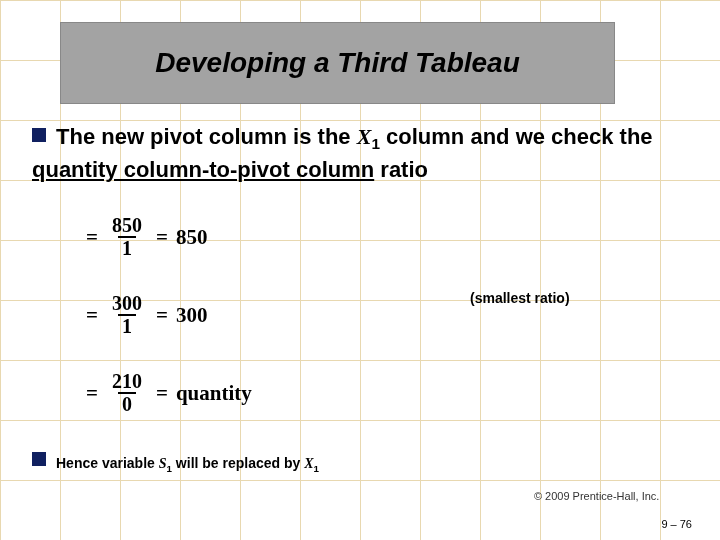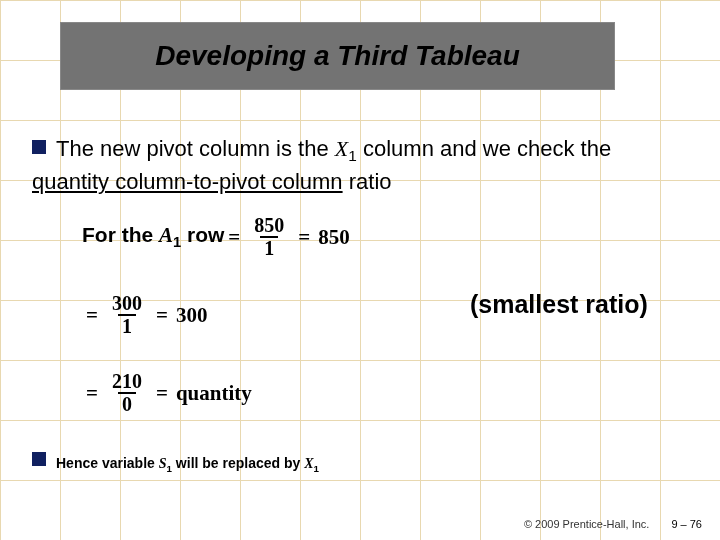--- a/index.html
+++ b/index.html
@@ -19,43 +19,42 @@
       linear-gradient(to bottom, #e8d8b0 0, #e8d8b0 1px, transparent 1px, transparent 60px);
     background-size: 60px 60px;
     z-index: 0;
   }
   .content { position: relative; z-index: 1; width: 100%; height: 100%; }
   .title-box {
     position: absolute;
     top: 22px;
     left: 60px;
     width: 555px;
-    height: 68px;
-    background: #737373;
+    height: 82px;
+    background: #a3a3a3;
     border: 1px solid #888;
     display: flex;
     align-items: center;
     justify-content: center;
   }
   .title-text {
     font-size: 28px;
     font-weight: bold;
     font-style: italic;
     color: #000;
   }
   .bullet-1 {
     position: absolute;
     top: 122px;
     left: 32px;
     width: 640px;
     font-size: 22px;
-    font-weight: normal;
+    font-weight: bold;
     color: #000;
     line-height: 1.35;
-    margin-top: 12px;
   }
   .bullet-mark {
     display: inline-block;
     width: 14px; height: 14px;
     background: #102060;
     margin-right: 10px;
     vertical-align: 2px;
   }
   .ital { font-style: italic; font-family: 'Times New Roman', serif; }
   .sub { font-size: 0.7em; vertical-align: sub; }
@@ -94,66 +93,63 @@
     font-size: 21px;
     font-weight: bold;
     font-family: 'Times New Roman', serif;
     margin-left: 4px;
   }
   .eq { font-family: 'Times New Roman', serif; font-weight: bold; font-size: 21px; margin: 0 4px; }
   .note {
     position: absolute;
     left: 470px;
     top: 290px;
-    font-size: 25px;
+    font-size: 14px;
     font-weight: bold;
     color: #000;
   }
   .bullet-2 {
     position: absolute;
     top: 452px;
     left: 32px;
     width: 640px;
     font-size: 14px;
     font-weight: bold;
     color: #000;
   }
   .footer {
     position: absolute;
     bottom: 10px;
-    right: 18px;
+    right: 28px;
     font-size: 11px;
     color: #333;
     display: flex;
-    gap: 22px;
+    gap: 2px;
     align-items: flex-start;
   }
-  .footer .page { color: #000; }
+  .footer .page { color: #000; margin-top: 28px; }
 </style>
 </head>
 <body>
 
 <div class="grid"></div>
 
 <div class="content">
 
   <div class="title-box">
     <div class="title-text">Developing a Third Tableau</div>
   </div>
 
   <div class="bullet-1">
     <span class="bullet-mark"></span><span>The new pivot column is the </span><span class="ital">X</span><span class="sub">1</span><span> column and we check the </span><span class="underline">quantity column-to-pivot column</span><span> ratio</span>
   </div>
 
   <div class="rows">
 
     <div class="row">
-      <span class="row-label">
-        <span>For the </span><span class="ital">A</span><span class="sub">1</span><span> row</span>
-      </span>
       <span class="eq">=</span>
       <span class="frac">
         <span class="num">850</span>
         <span class="den">1</span>
       </span>
       <span class="eq">=</span>
       <span class="row-result">850</span>
     </div>
 
     <div class="row">

